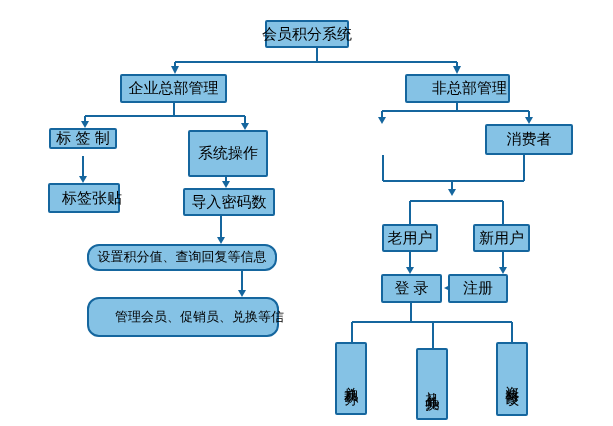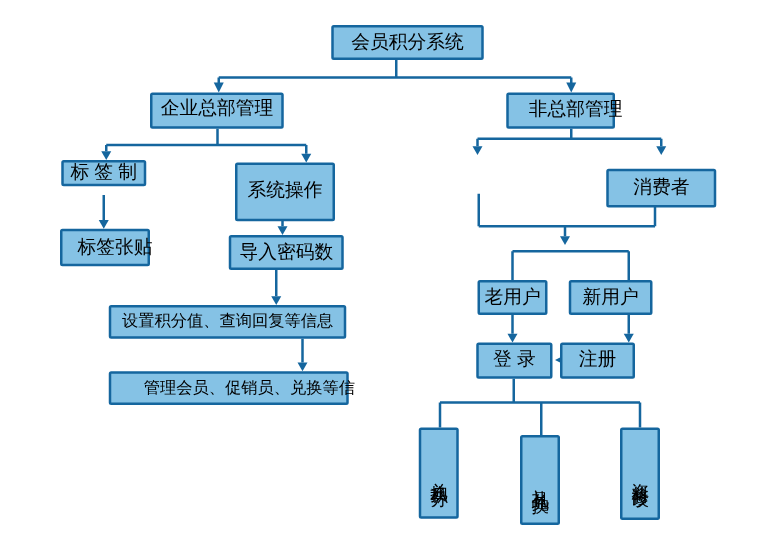--- a/index.html
+++ b/index.html
@@ -22,41 +22,41 @@
   .node{
     position:absolute;box-sizing:border-box;
     background:var(--node-fill);
     border:2px solid var(--node-border);
     border-radius:2px;
     color:var(--text);
     display:flex;align-items:center;justify-content:center;
     font-size:15px;line-height:1.1;text-align:center;
     white-space:nowrap;
   }
-  .node.small-text{font-size:13px;letter-spacing:0px;}
+  .node.small-text{font-size:13px;letter-spacing:0px;border-radius:12px;}
   .node.vertical{
     writing-mode:vertical-rl;text-orientation:upright;
     white-space:normal;font-size:14px;letter-spacing:2px;
   }
   
-  #n-root{left:265px;top:20px;width:122px;height:28px;}
-  #n-hq{left:120px;top:74px;width:107px;height:29px;font-family:Liberation Mono, monospace;}
-  #n-nonhq{left:405px;top:74px;width:87px;height:29px;padding-left:24px;}
+  #n-root{left:265px;top:20px;width:84px;height:28px;}
+  #n-hq{left:120px;top:74px;width:107px;height:29px;}
+  #n-nonhq{left:405px;top:74px;width:105px;height:29px;padding-left:24px;}
   #n-labelmaking{left:49px;top:128px;width:68px;height:21px;}
   #n-sysops{left:188px;top:130px;width:80px;height:47px;}
   #n-promoter{left:350px;top:124px;width:65px;height:31px;}
-  #n-consumer{left:485px;top:124px;width:88px;height:31px;margin-top:11px;}
+  #n-consumer{left:485px;top:124px;width:88px;height:31px;}
   #n-labelpost{left:48px;top:183px;width:72px;height:30px;padding-left:16px;}
   #n-import{left:183px;top:188px;width:92px;height:28px;}
   #n-olduser{left:382px;top:224px;width:56px;height:28px;}
-  #n-newuser{left:455px;top:224px;width:67px;height:28px;}
+  #n-newuser{left:473px;top:224px;width:57px;height:28px;}
   #n-setpoints{left:87px;top:244px;width:190px;height:27px;}
   #n-login{left:381px;top:274px;width:61px;height:29px;}
   #n-register{left:448px;top:274px;width:60px;height:29px;}
-  #n-manage{left:87px;top:297px;width:192px;height:27px;padding-left:33px;}
+  #n-manage{left:87px;top:297px;width:192px;height:40px;padding-left:33px;}
   #n-redeem{left:335px;top:342px;width:32px;height:73px;}
   #n-gift{left:416px;top:348px;width:32px;height:72px;}
   #n-profile{left:496px;top:342px;width:32px;height:74px;}
 </style>
 </head>
 <body>
 
 <div class="canvas">
 
   <svg class="layer" width="613" height="426" viewBox="0 0 613 426" xmlns="http://www.w3.org/2000/svg">

